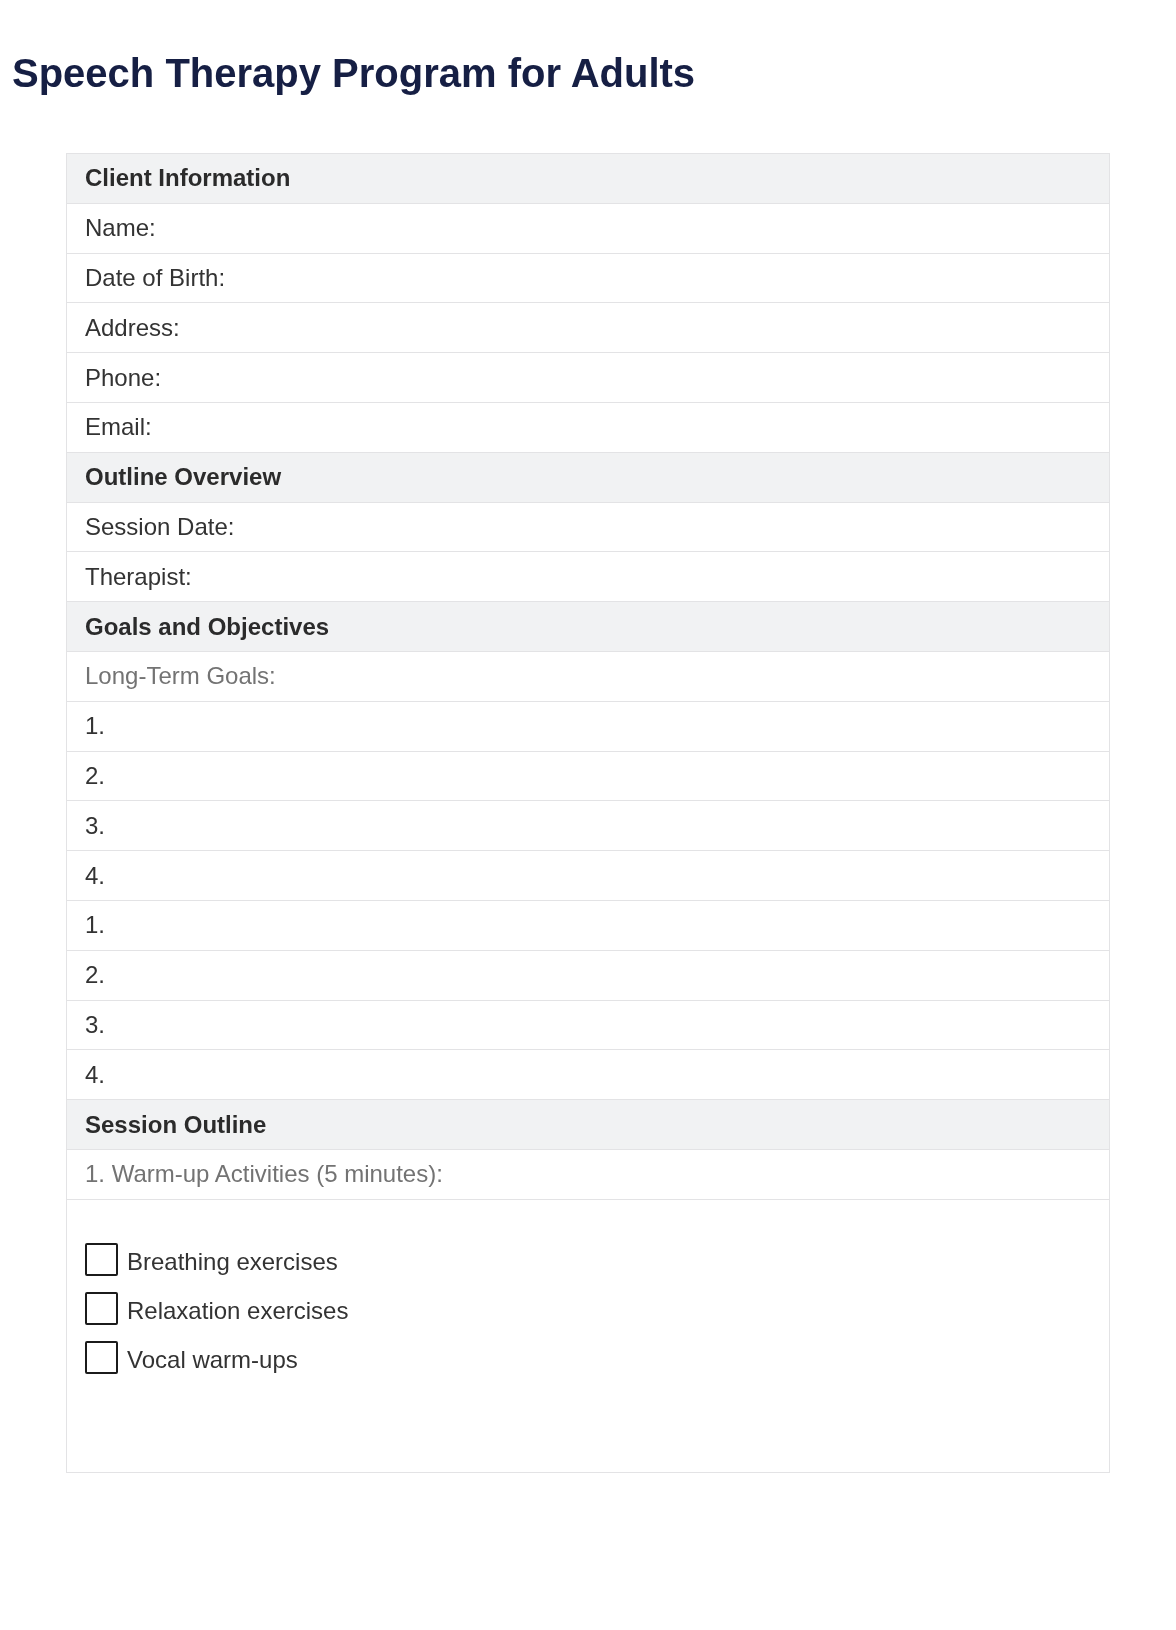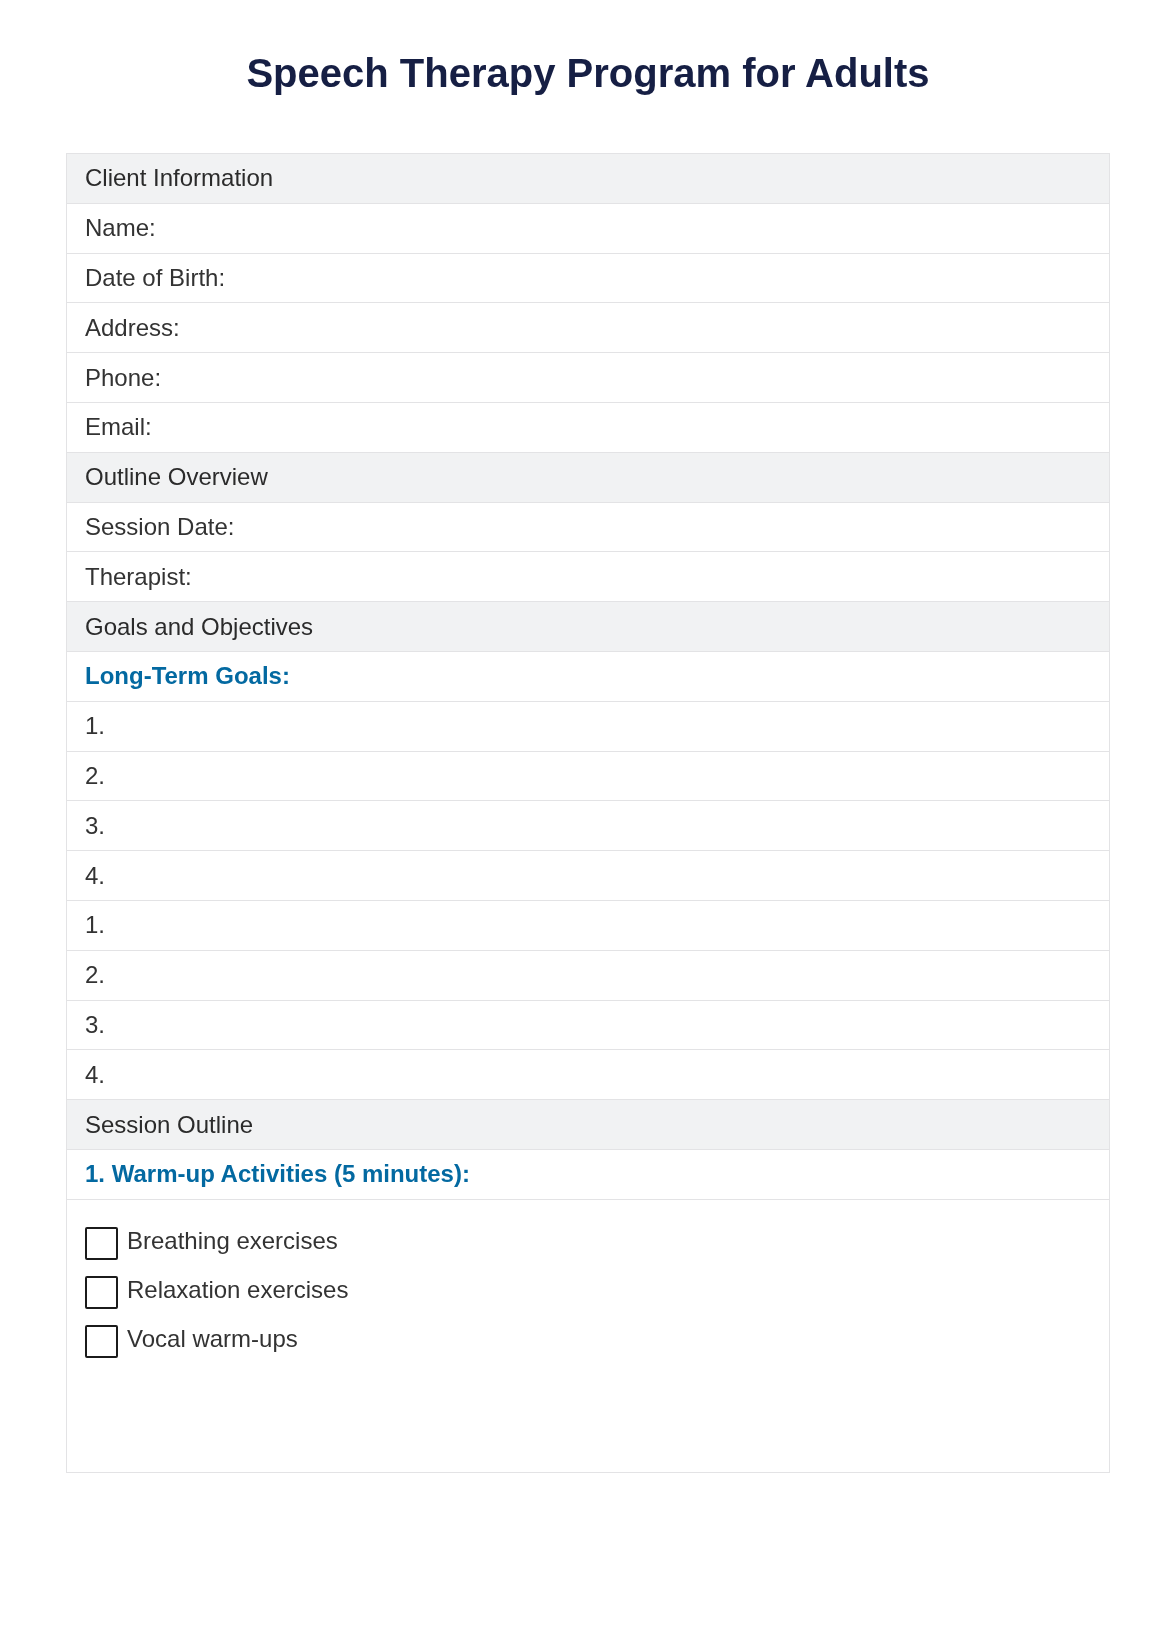--- a/index.html
+++ b/index.html
@@ -11,59 +11,60 @@
   }
   *{margin:0;padding:0;box-sizing:border-box;}
   html,body{background:#ffffff;}
   body{
     width:1176px;height:1630px;position:relative;
     font-family:"Liberation Sans", sans-serif;
     color:var(--text);
   }
   .page-title{
     margin-top:50px;
-    text-align:center;
+    text-align:left;
     font-size:40px;
     font-weight:bold;
     line-height:1.15;
     color:var(--title-color);
+    margin-left:12px;
   }
   .form-table{
     margin:57px auto 0;
     width:1044px;
     border:1px solid var(--border);
     background:#ffffff;
   }
   .row{
     height:49.8px;
     display:flex;
     align-items:center;
     padding:0 18px;
     font-size:24px;
     border-bottom:1px solid var(--border);
     background:#ffffff;
   }
   .row.header{
     background:var(--header-bg);
-    font-weight:normal;
+    font-weight:bold;
     color:#2b2b2b;
   }
   .row.subheader{
-    font-weight:bold;
-    color:#0369a1;
+    font-weight:normal;
+    color:#737373;
   }
   .row.checkbox-cell{
     height:272px;
     display:block;
     padding:27px 18px 0;
     border-bottom:none;
   }
   .checkbox-row{
     display:flex;
-    align-items:flex-start;
+    align-items:flex-end;
     height:49px;
   }
   .checkbox-box{
     flex:none;
     width:33px;height:33px;
     border:2.5px solid var(--checkbox-border);
     border-radius:2px;
     background:#ffffff;
     margin-right:9px;
     cursor:pointer;

